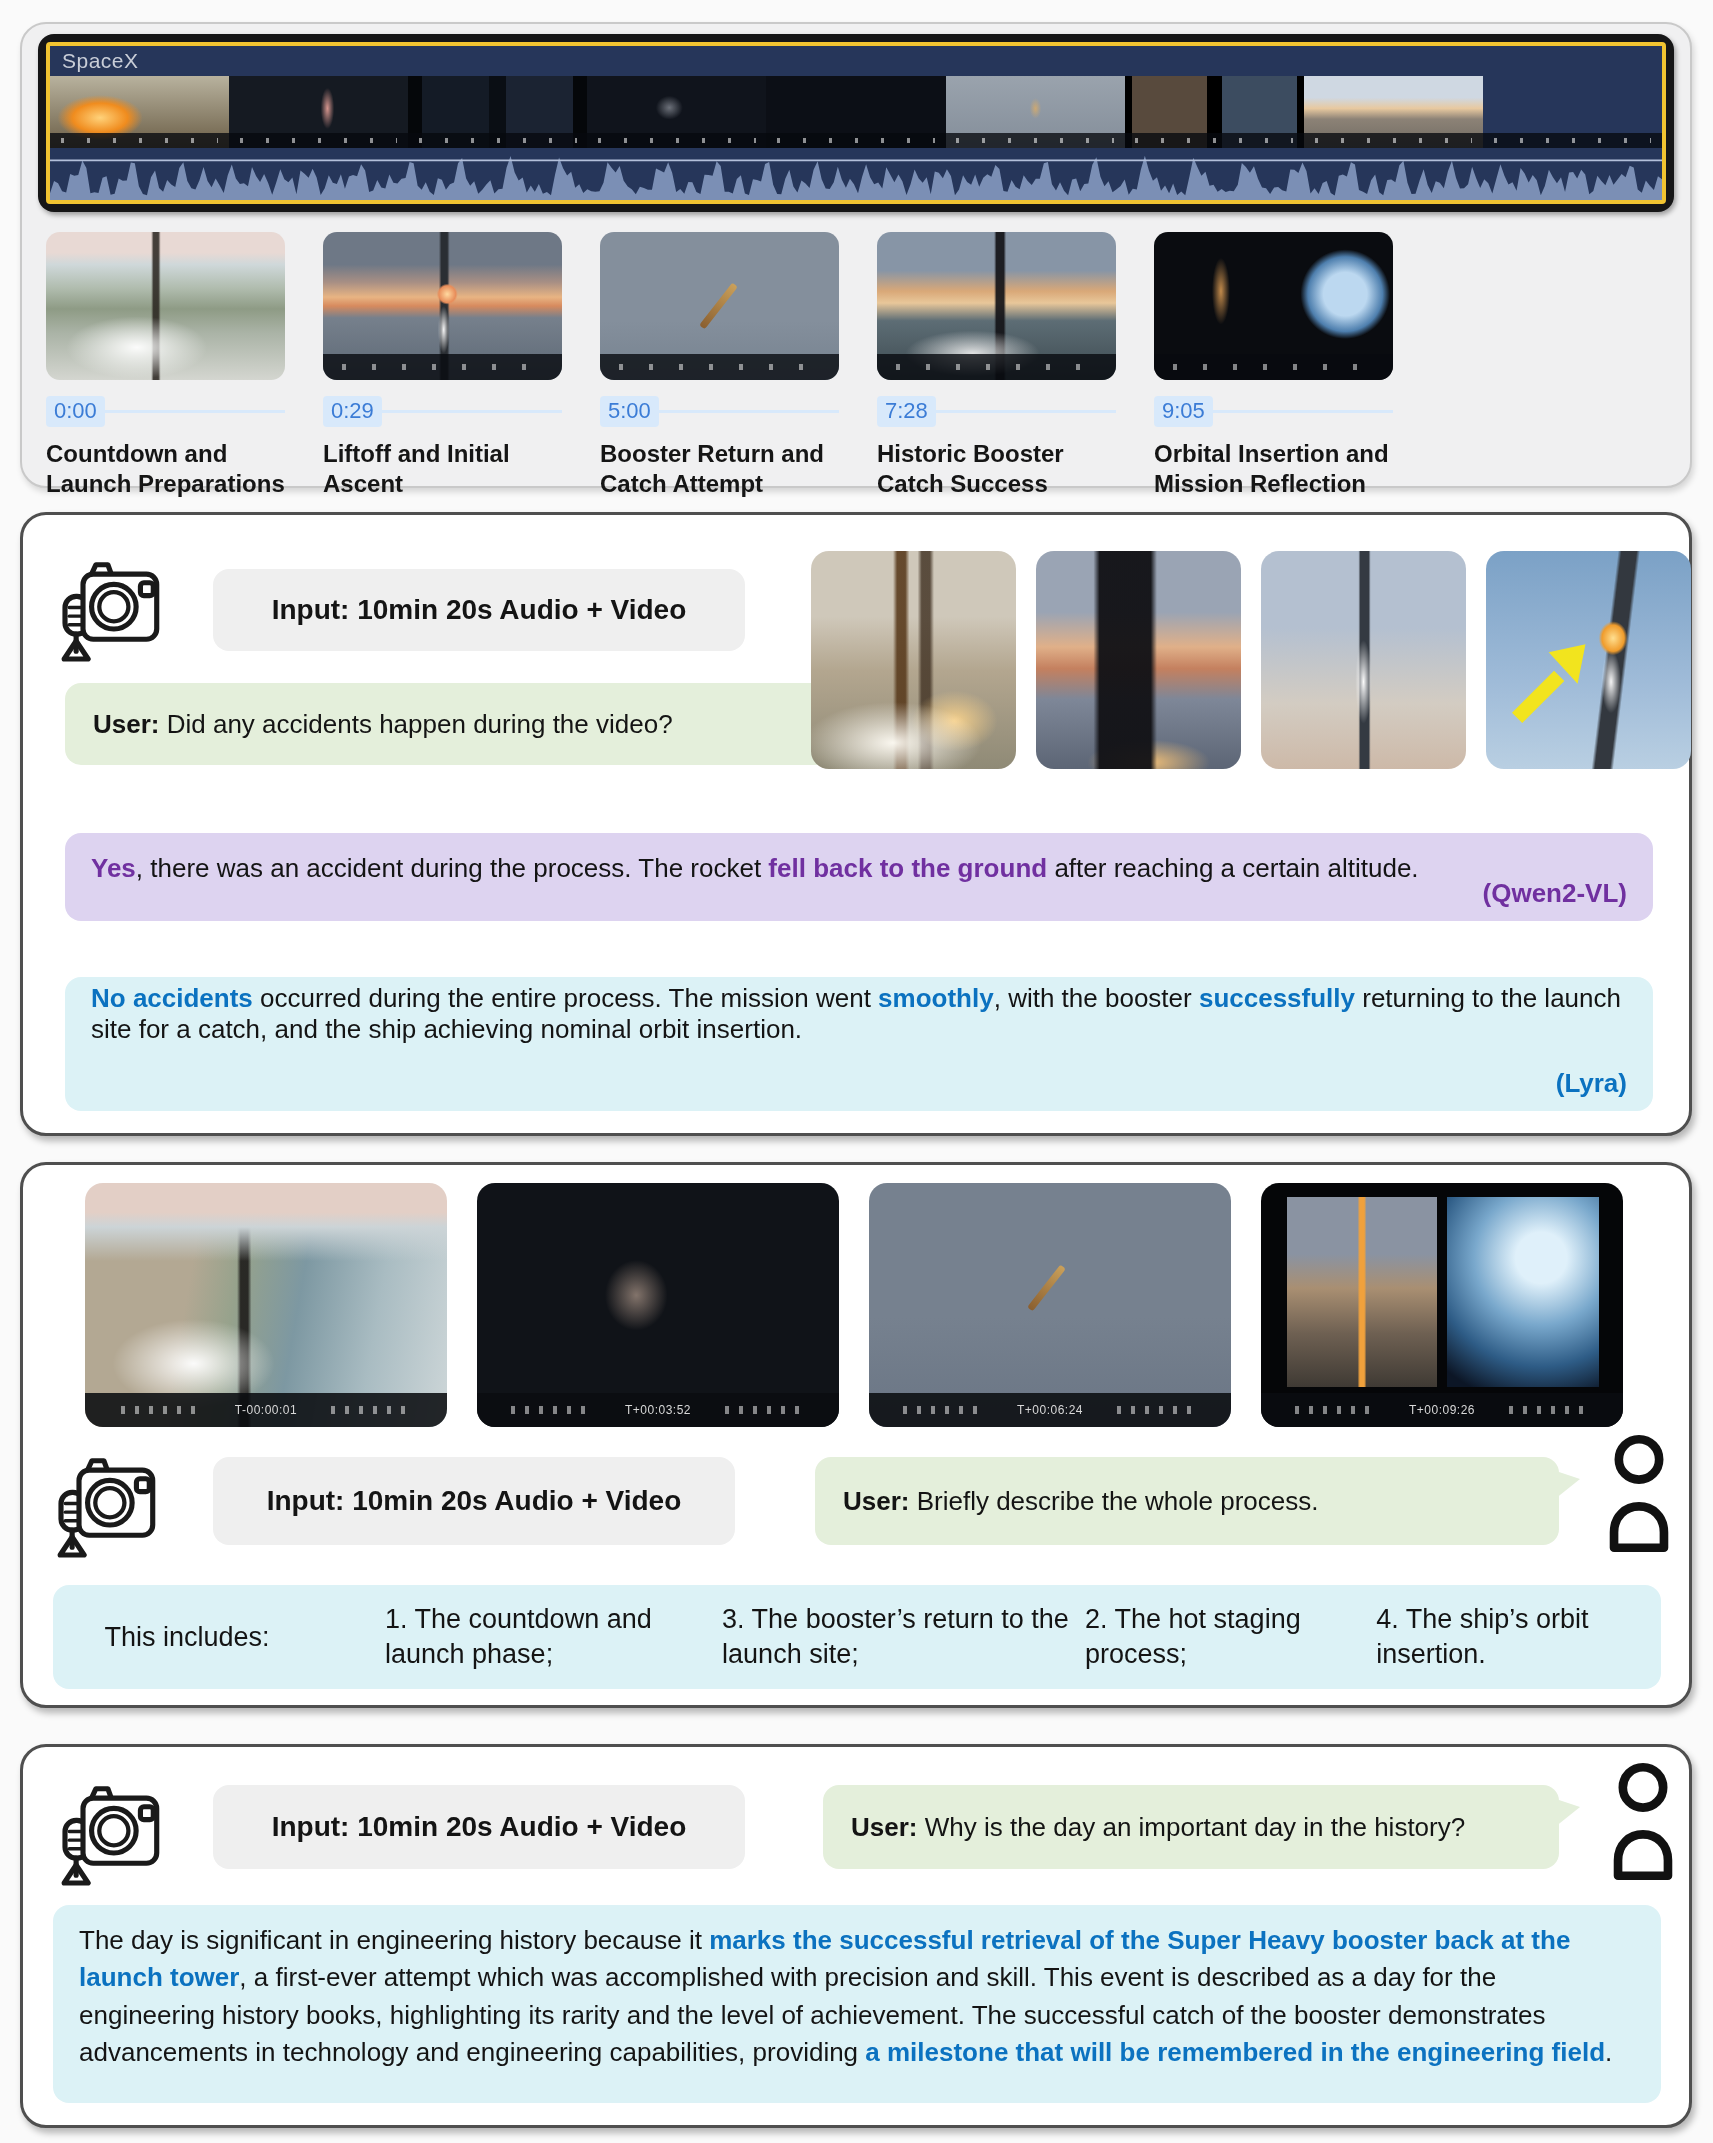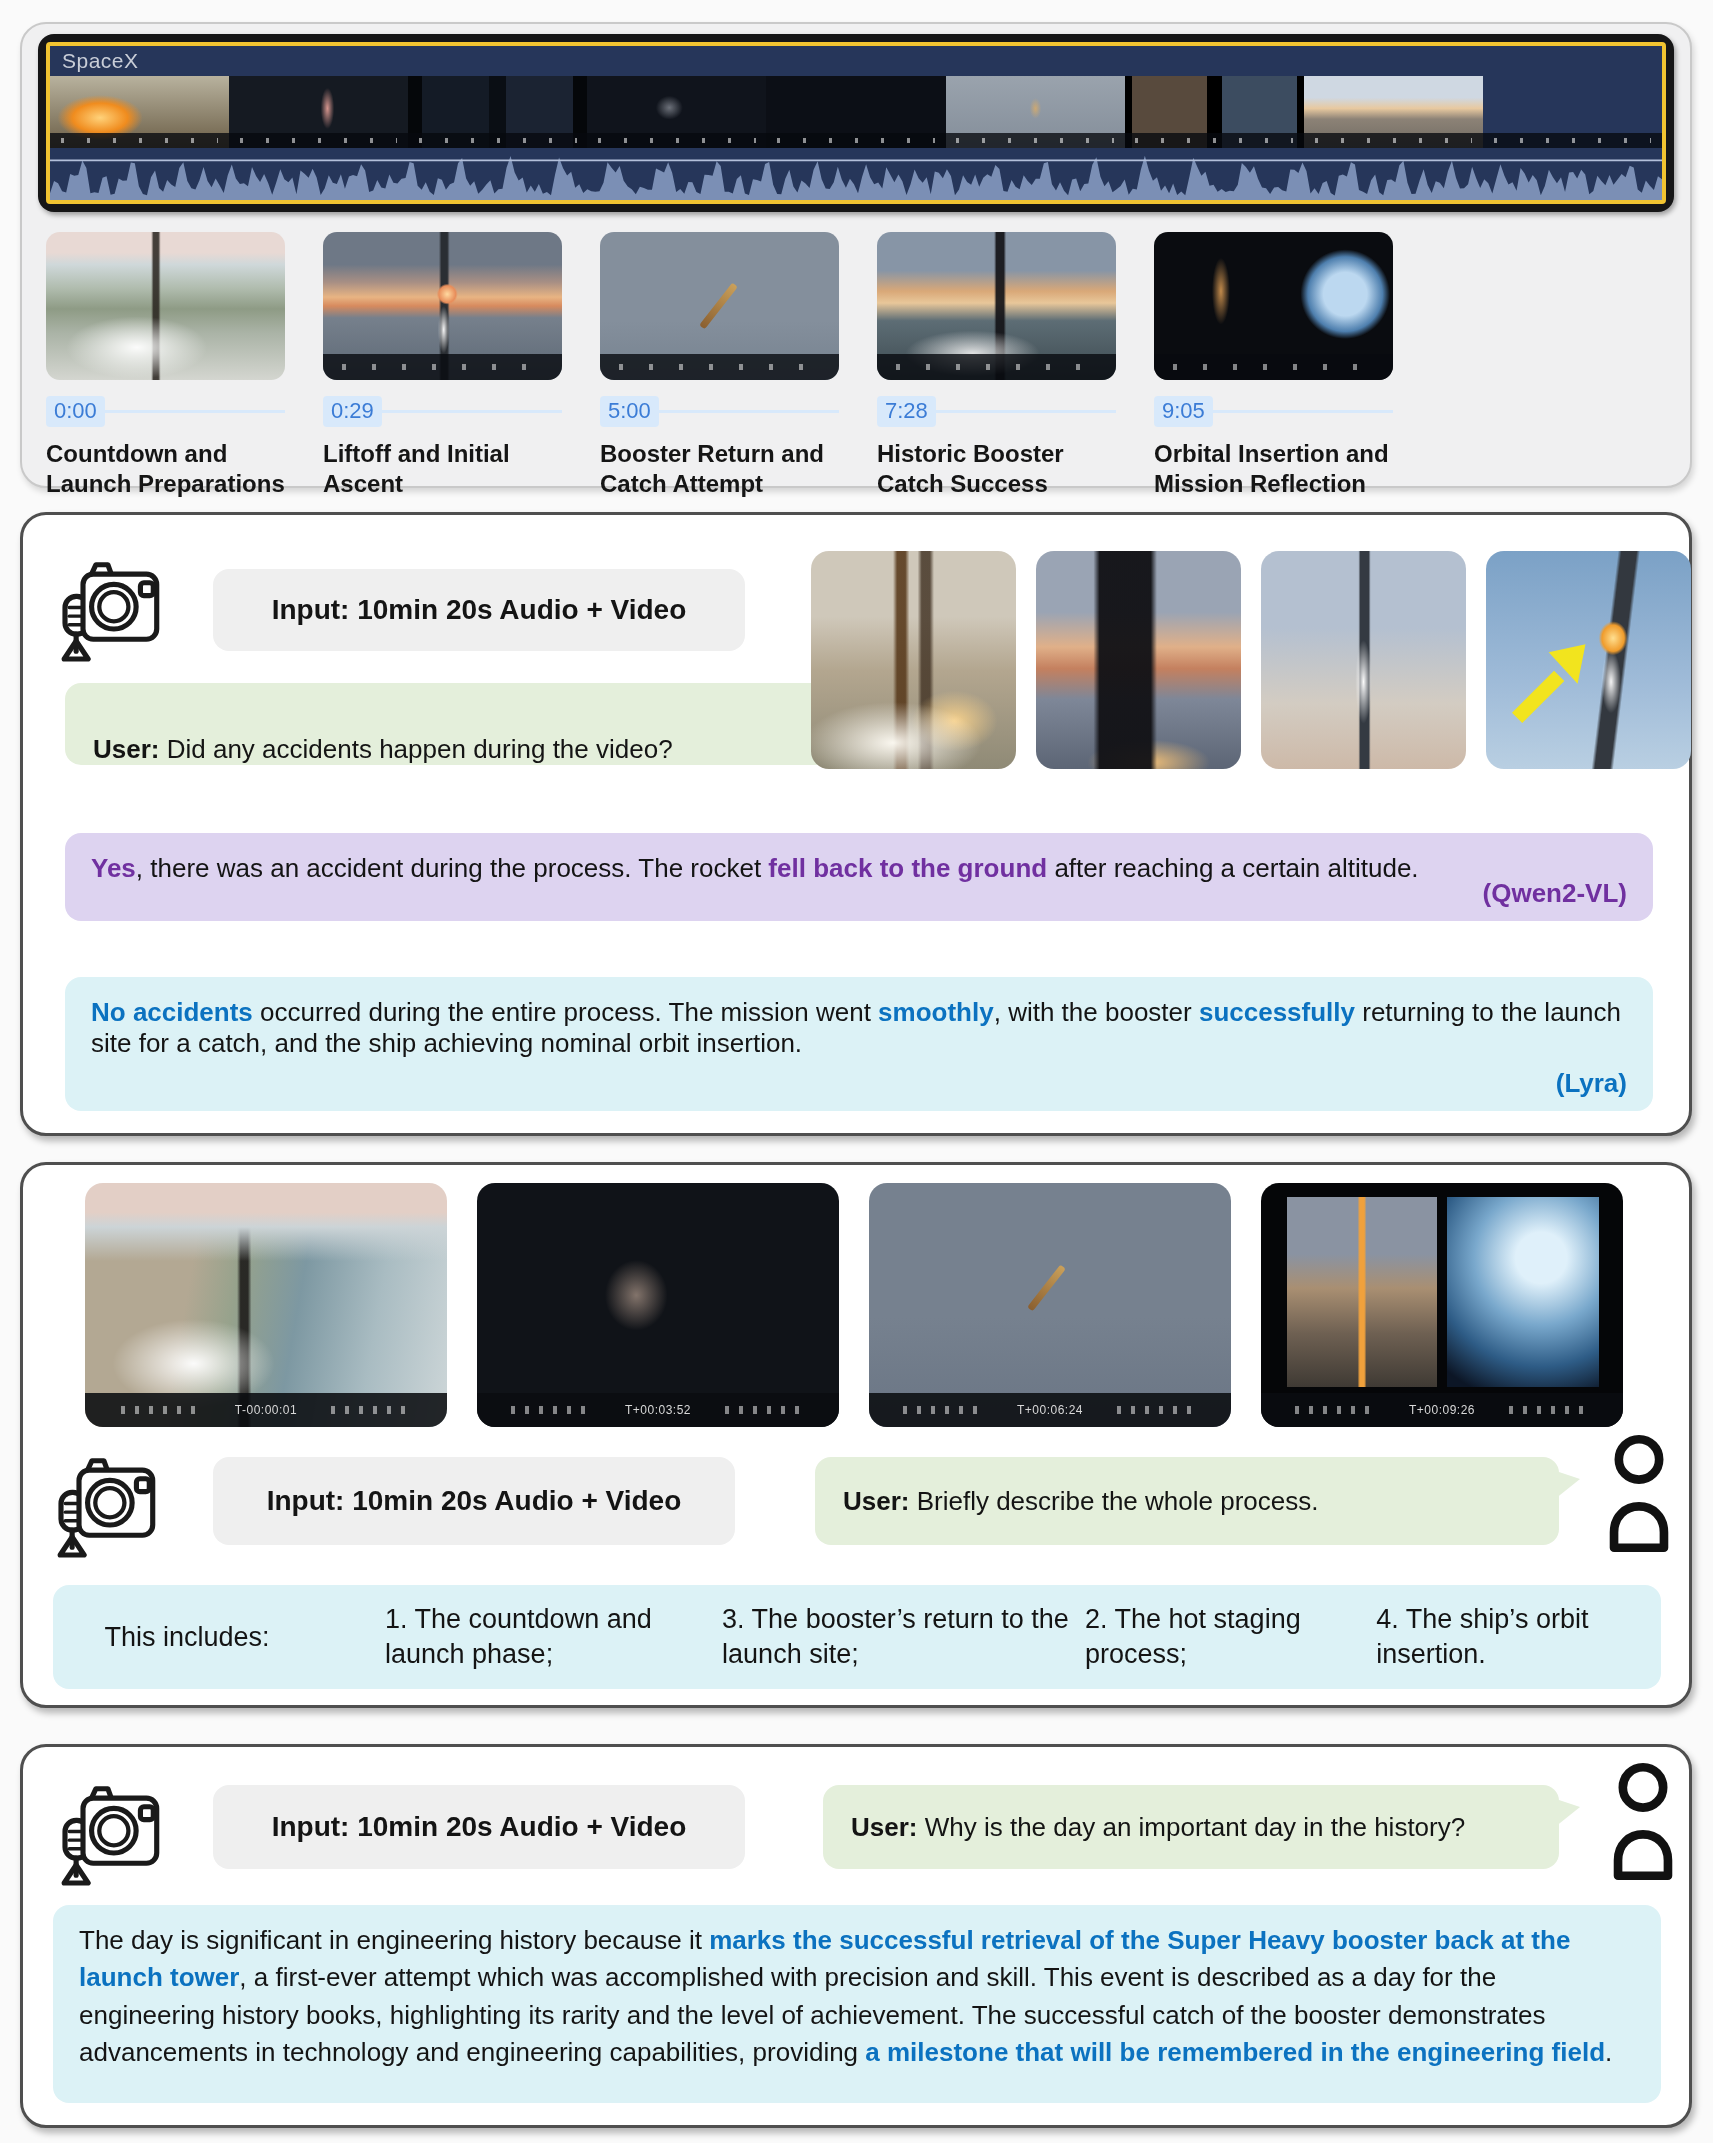--- a/index.html
+++ b/index.html
@@ -73,32 +73,32 @@
 
   
   .cam-icon{position:absolute;}
   .person-icon{position:absolute;}
   .input-pill{position:absolute; background:var(--pill); border-radius:16px; display:flex; align-items:center; justify-content:center; font-size:28px; font-weight:bold;}
   .bubble{position:absolute; border-radius:16px; font-size:26px;}
   .green{background:var(--bub-green); display:flex; align-items:center; padding:0 28px;}
   .tail::after{content:""; position:absolute; right:-21px; top:12px; width:0; height:0;
      border-top:10px solid transparent; border-bottom:24px solid transparent; border-left:30px solid var(--bub-green);}
   .purple-b{background:var(--bub-purple); padding:20px 26px 14px;}
-  .cyan-b{background:var(--bub-cyan); padding:20px 26px;}
+  .cyan-b{background:var(--bub-cyan); padding:6px 26px;}
   .model-tag{position:absolute; right:26px; bottom:12px; font-weight:bold;}
   .model-purple{color:var(--purple);}
   .model-blue{color:var(--blue);}
   .seg-b{font-weight:bold;}
   .seg-p{color:var(--purple); font-weight:bold;}
   .seg-bl{color:var(--blue); font-weight:bold;}
 
   
   .p2-cam{left:34px; top:30px; width:112px; height:120px;}
   .p2-pill{left:190px; top:54px; width:532px; height:82px;}
-  .p2-q{left:42px; top:168px; width:824px; height:82px;align-items:flex-end;}
+  .p2-q{left:42px; top:168px; width:824px; height:82px;}
   .p2thumbs{position:absolute; left:788px; top:36px; display:flex; gap:20px;}
   .p2t{width:205px; height:218px; border-radius:18px; overflow:hidden; position:relative;}
   .p2t1{background:
      radial-gradient(ellipse 60% 26% at 40% 88%, rgba(255,252,245,.95), rgba(255,255,255,0) 72%),
      radial-gradient(ellipse 30% 20% at 70% 78%, rgba(255,214,140,.9), rgba(0,0,0,0) 70%),
      linear-gradient(90deg, transparent 40%, rgba(90,60,30,.9) 42% 46%, transparent 48%),
      linear-gradient(90deg, transparent 52%, rgba(70,55,40,.85) 54% 58%, transparent 60%),
      linear-gradient(180deg,#cfc8ba 0 30%, #b3a68f 55%, #8f8a76);}
   .p2t2{background:
      linear-gradient(90deg, transparent 28%, rgba(18,18,22,.96) 31% 56%, transparent 59%),

